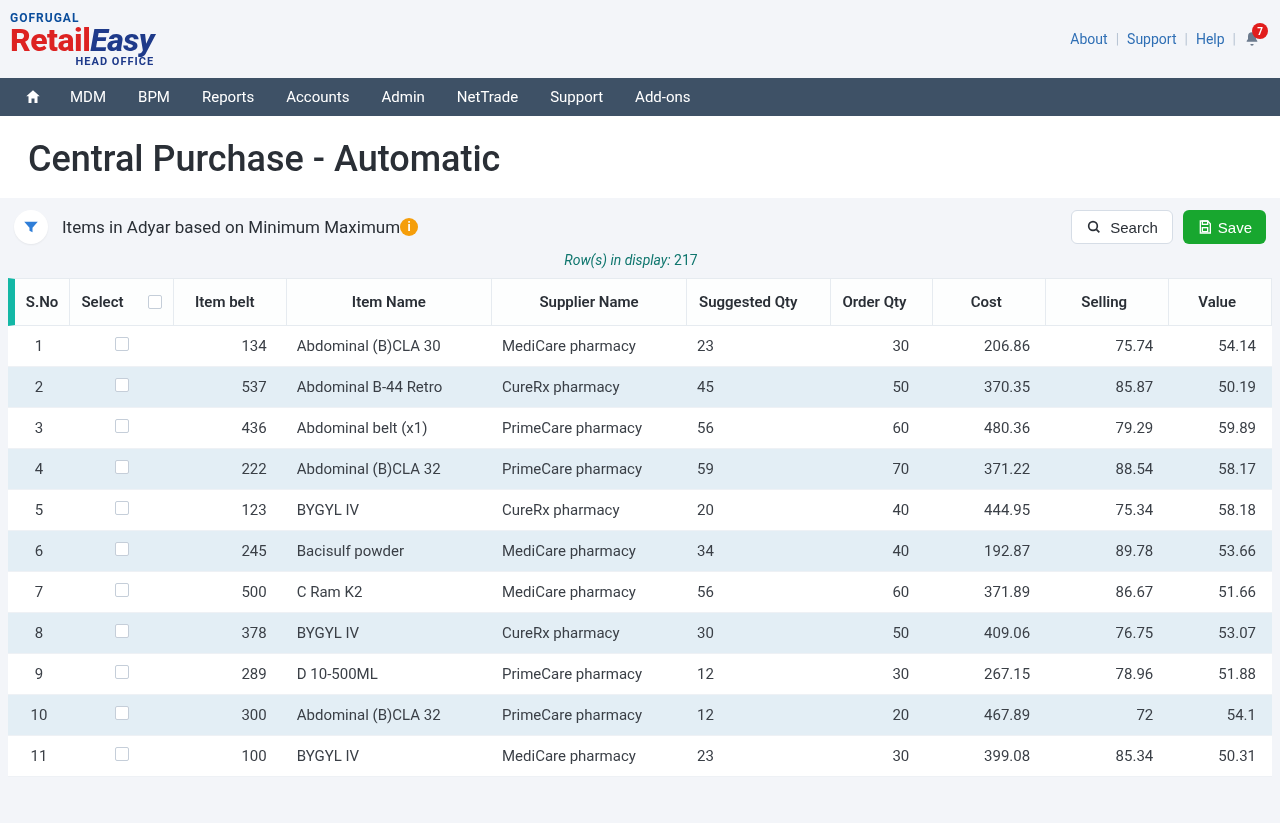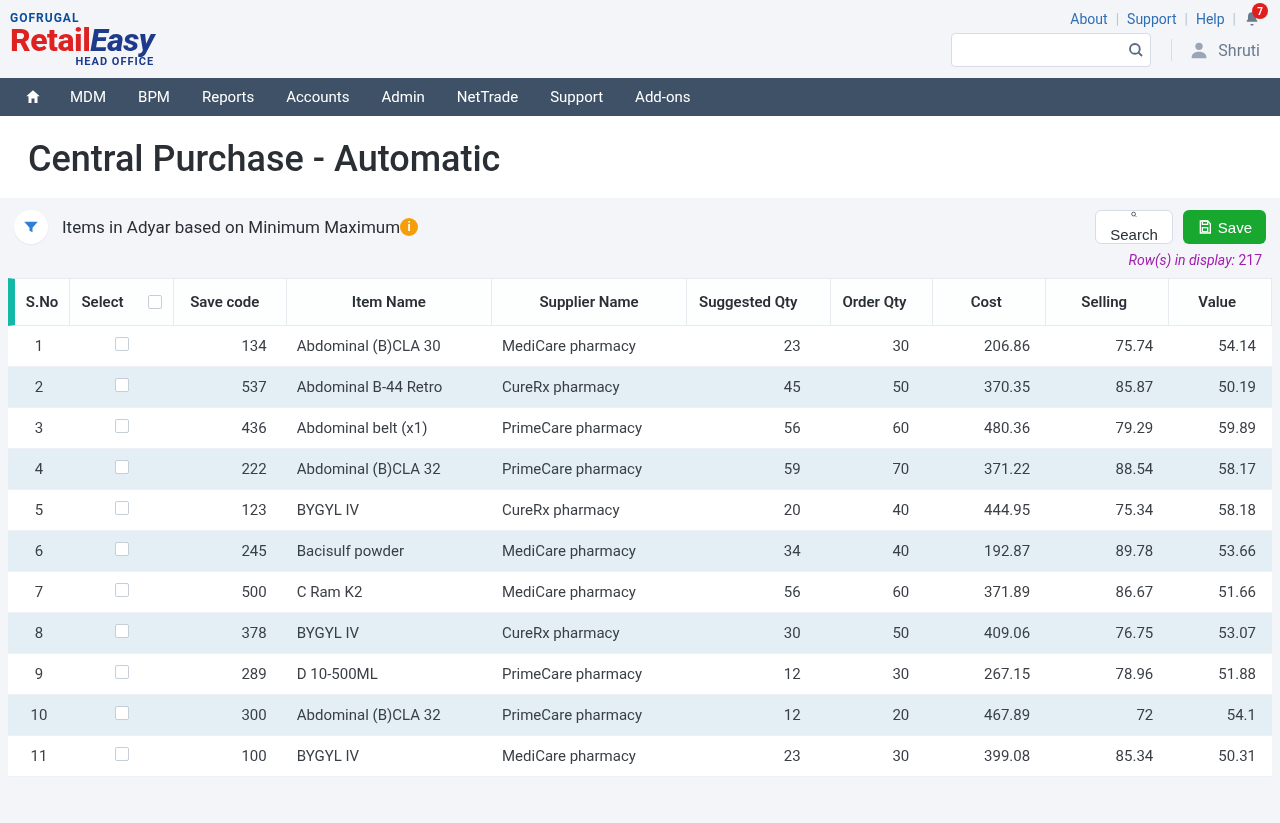--- a/index.html
+++ b/index.html
@@ -164,38 +164,37 @@
   .search-btn2 {
     display: flex; align-items: center; gap: 8px;
     background: #fff;
     border: 1px solid #d6dde6;
     border-radius: 6px;
     height: 34px;
     padding: 0 14px;
     font-size: 15px;
     color: #2a2f36;
     cursor: pointer;
-    flex-direction: column;
   }
   .save-btn {
     display: flex; align-items: center; gap: 5px;
     background: #18a72f;
     color: #fff;
     border: none;
     border-radius: 6px;
     height: 34px;
     padding: 0 14px;
     font-size: 15px;
     cursor: pointer;
   }
   .row-count {
-    text-align: right;
+    text-align: center;
     font-style: italic;
     font-size: 14px;
-    color: #a21caf;
+    color: #0f766e;
     padding: 4px 18px 10px 0;
   }
   .row-count .num { font-style: normal; }
   
   .table-wrap {
     padding: 0 8px;
   }
   table {
     width: 100%;
     border-collapse: separate;
@@ -217,21 +216,21 @@
     padding: 11px 10px;
     color: #3a3f46;
     border-bottom: 1px solid #eef1f5;
   }
   tbody tr:nth-child(even) { background: #e3eef5; }
   .col-sno { width: 58px; text-align: center; }
   .col-select { width: 92px; text-align: center; }
   .col-code { width: 110px; text-align: right; padding-right: 20px !important; }
   .col-name { width: 200px; text-align: left; }
   .col-supplier { width: 190px; text-align: left; }
-  .col-suggested { width: 140px; text-align: right; padding-right: 30px !important; }
+  .col-suggested { width: 140px; padding-right: 30px !important; }
   .col-order { width: 100px; text-align: right; padding-right: 24px !important; }
   .col-cost { width: 110px; text-align: right; padding-right: 16px !important; }
   .col-selling { width: 120px; text-align: right; padding-right: 16px !important; }
   .col-value { width: 100px; text-align: right; padding-right: 16px !important; }
   .row-checkbox {
     width: 14px; height: 14px;
     border: 1px solid #c5ced9;
     border-radius: 2px;
     display: inline-block;
     cursor: pointer;
@@ -258,38 +257,20 @@
       <a>Support</a>
       <span class="divider">|</span>
       <a>Help</a>
       <span class="divider">|</span>
       <span class="bell-wrap">
         <svg width="16" height="16" viewBox="0 0 24 24" fill="currentColor">
             <path d="M12 2a6 6 0 0 0-6 6v4l-2 3v1h16v-1l-2-3V8a6 6 0 0 0-6-6zm0 20a2.5 2.5 0 0 0 2.5-2.5h-5A2.5 2.5 0 0 0 12 22z"></path>
           </svg>
         <span class="bell-badge">7</span>
       </span>
-    </div>
-    <div class="header-second-row">
-      <div class="search-wrap">
-        <input type="text" style="">
-        <span class="search-btn">
-          <svg width="18" height="18" viewBox="0 0 24 24" fill="none" stroke="currentColor" stroke-width="2.5">
-              <circle cx="10.5" cy="10.5" r="6.5"></circle>
-              <line x1="20" y1="20" x2="15.5" y2="15.5"></line>
-            </svg>
-        </span>
-      </div>
-      <div class="user-chip">
-        <svg class="avatar-icon" viewBox="0 0 24 24" fill="#9aa6b5">
-            <circle cx="12" cy="8" r="4"></circle>
-            <path d="M4 20c0-4 4-6 8-6s8 2 8 6v1H4v-1z"></path>
-          </svg>
-        <span>Shruti</span>
-      </div>
     </div>
   </div>
 </div>
 
 <div class="navbar">
   <span class="home">
     <svg width="18" height="18" viewBox="0 0 24 24" fill="currentColor">
         <path d="M12 3l9 8h-3v9h-4v-6h-4v6H6v-9H3l9-8z"></path>
       </svg>
   </span>
@@ -344,21 +325,21 @@
 <table>
   <thead>
     <tr>
       <th class="col-sno">S.No</th>
       <th class="col-select">
         <div class="header-check-wrap">
           <span>Select</span>
           <span class="row-checkbox"></span>
         </div>
       </th>
-      <th class="col-code" style="text-align:center">Save code</th>
+      <th class="col-code" style="text-align:center">Item belt</th>
       <th class="col-name" style="text-align:center">Item Name</th>
       <th class="col-supplier" style="text-align:center">Supplier Name</th>
       <th class="col-suggested" style="text-align:center">Suggested Qty</th>
       <th class="col-order" style="text-align:center">Order Qty</th>
       <th class="col-cost" style="text-align:center">Cost</th>
       <th class="col-selling" style="text-align:center">Selling</th>
       <th class="col-value" style="text-align:center">Value</th>
     </tr>
   </thead>
   <tbody id="tbody">

